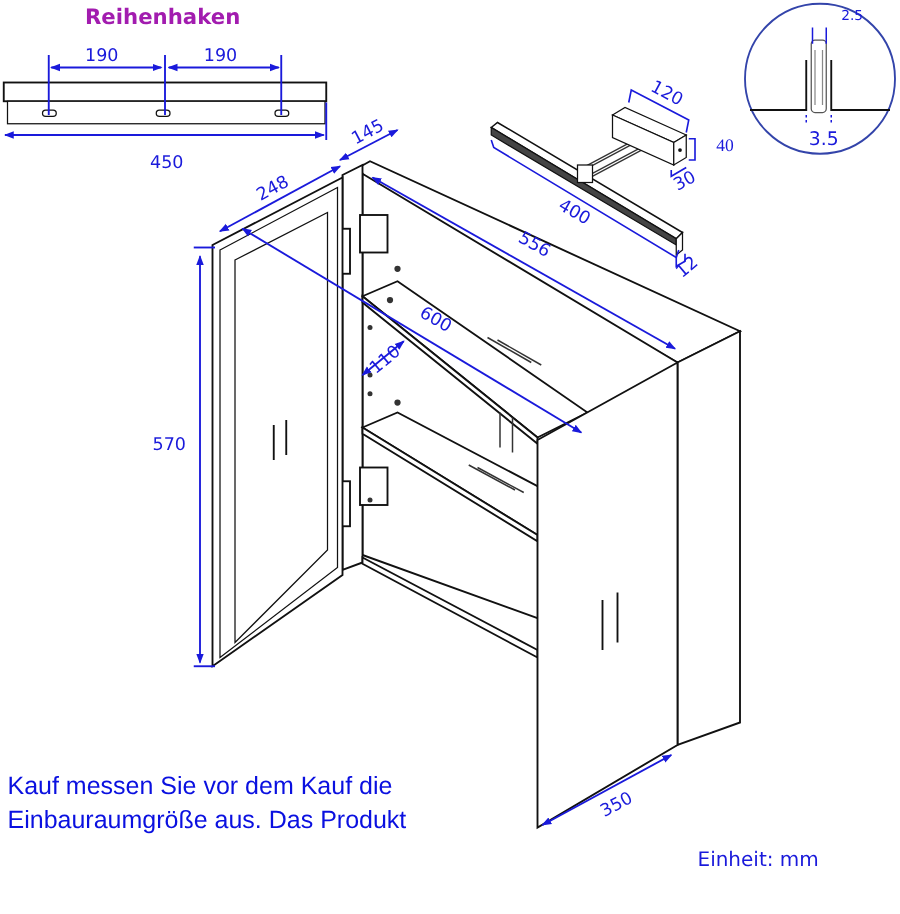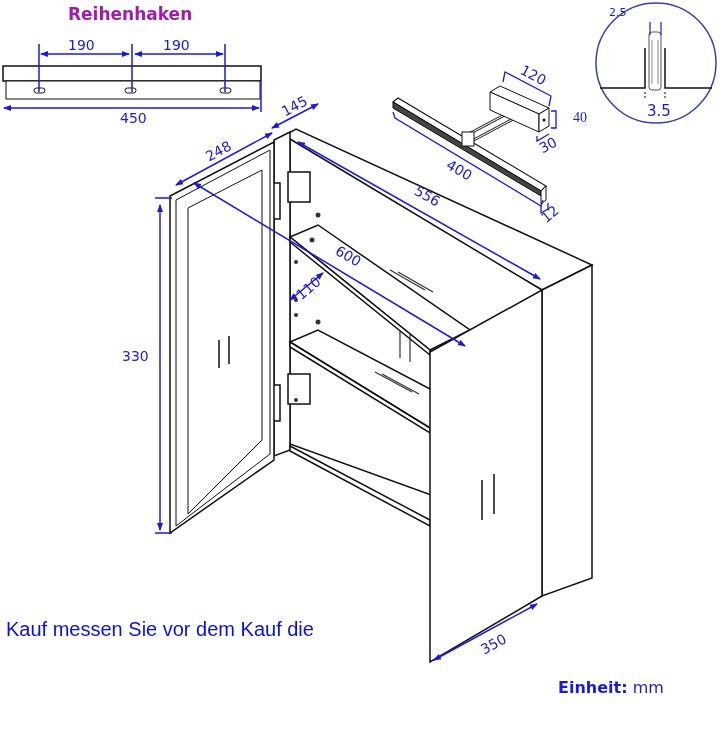--- a/index.html
+++ b/index.html
@@ -4,21 +4,21 @@
 <style>
   html,body{margin:0;padding:0;background:#ffffff;}
   body{width:720px;height:731px;position:relative;overflow:hidden;font-family:"Liberation Sans",sans-serif;}
   svg{position:absolute;left:0;top:0;}
   .lbl{position:absolute;color:#1a1adb;font-family:"DejaVu Sans",sans-serif;font-size:14px;white-space:nowrap;}
   .title-rh{position:absolute;left:68px;top:4px;color:#a21caf;font-family:"DejaVu Sans",sans-serif;font-weight:bold;font-size:17px;}
   .note{position:absolute;left:6px;top:616px;color:#0a10e0;font-family:"Liberation Sans",sans-serif;}
   .note h1{margin:0;font-size:33px;font-weight:bold;line-height:34px;}
   .note p{margin:0;font-size:20px;line-height:27px;}
   .unit{position:absolute;left:558px;top:678px;font-family:"DejaVu Sans",sans-serif;font-size:16px;color:#1a1adb;}
-  .unit b{font-weight:bold;}
+  .unit b{font-weight:normal;}
 </style>
 </head>
 <body>
 
 <svg width="720" height="731" viewBox="0 0 720 731">
   <defs>
     <marker id="ar" markerWidth="8" markerHeight="8" refX="7" refY="4" orient="auto" markerUnits="userSpaceOnUse">
       <path d="M0,1 L8,4 L0,7 z" fill="#1a1adb"></path>
     </marker>
     <marker id="al" markerWidth="8" markerHeight="8" refX="1" refY="4" orient="auto" markerUnits="userSpaceOnUse">
@@ -145,39 +145,40 @@
     <line x1="160" y1="205" x2="160" y2="530" marker-start="url(#al)" marker-end="url(#ar)"></line>
     <line x1="434" y1="660" x2="537" y2="604" marker-start="url(#al)" marker-end="url(#ar)"></line>
     <line x1="155" y1="198" x2="172" y2="198"></line>
       <line x1="155" y1="533" x2="172" y2="533"></line>
   </g>
 </svg>
 
 <div class="title-rh">Reihenhaken</div>
 <div class="lbl" style="left:68px;top:37px;">190</div>
 <div class="lbl" style="left:163px;top:37px;">190</div>
-<div class="lbl" style="left:120px;top:110px;">450</div>
+<div class="lbl" style="left:120px;top:122px;">450</div>
 
-<div class="lbl" style="left:609px;top:6px;font-size:11px;">2.5</div>
+<div class="lbl" style="left:673px;top:6px;font-size:11px;">2.5</div>
 <div class="lbl" style="left:647px;top:102px;font-size:15px;">3.5</div>
 
 <div class="lbl" style="left:520px;top:67px;transform:rotate(28deg);">120</div>
 <div class="lbl" style="left:573px;top:110px;font-family:Liberation Serif, serif;">40</div>
 <div class="lbl" style="left:539px;top:137px;transform:rotate(-28deg);">30</div>
 <div class="lbl" style="left:446px;top:162px;transform:rotate(30deg);">400</div>
 <div class="lbl" style="left:541px;top:206px;transform:rotate(-40deg);">12</div>
 
 <div class="lbl" style="left:281px;top:98px;transform:rotate(-28deg);">145</div>
 <div class="lbl" style="left:205px;top:143px;transform:rotate(-28deg);">248</div>
 <div class="lbl" style="left:414px;top:188px;transform:rotate(30deg);">556</div>
 <div class="lbl" style="left:335px;top:248px;transform:rotate(30deg);">600</div>
 <div class="lbl" style="left:295px;top:280px;transform:rotate(-40deg);">110</div>
-<div class="lbl" style="left:122px;top:348px;">330</div>
+<div class="lbl" style="left:122px;top:348px;">570</div>
 <div class="lbl" style="left:480px;top:636px;transform:rotate(-28deg);">350</div>
 
 <div class="note">
   <p>Kauf messen Sie vor dem Kauf die</p>
+  <p>Einbauraumgröße aus. Das Produkt</p>
 </div>
 
 <div class="unit">
   <b>Einheit:</b>
   <span>mm</span>
 </div>
 
 </body></html>

